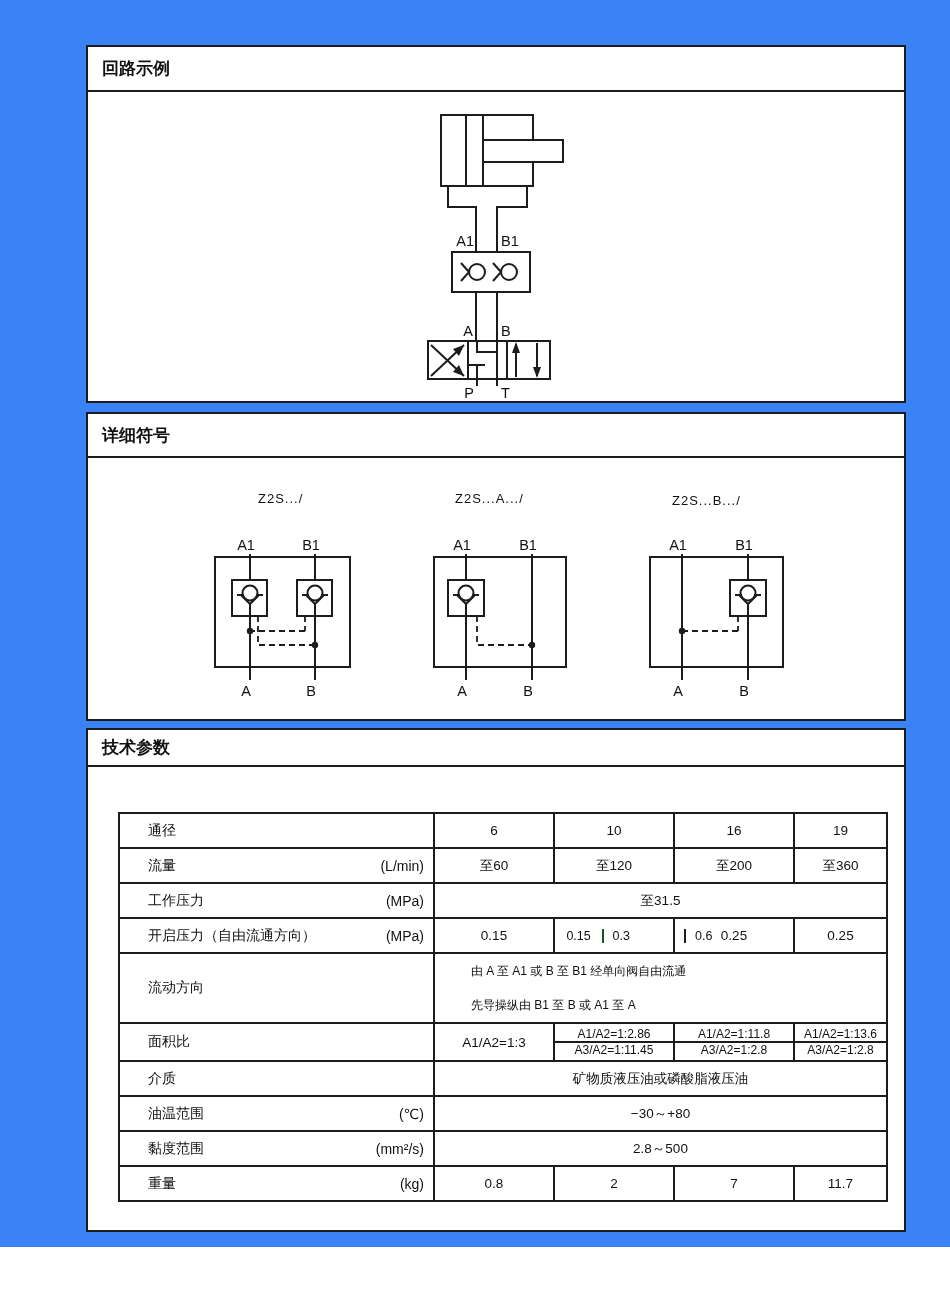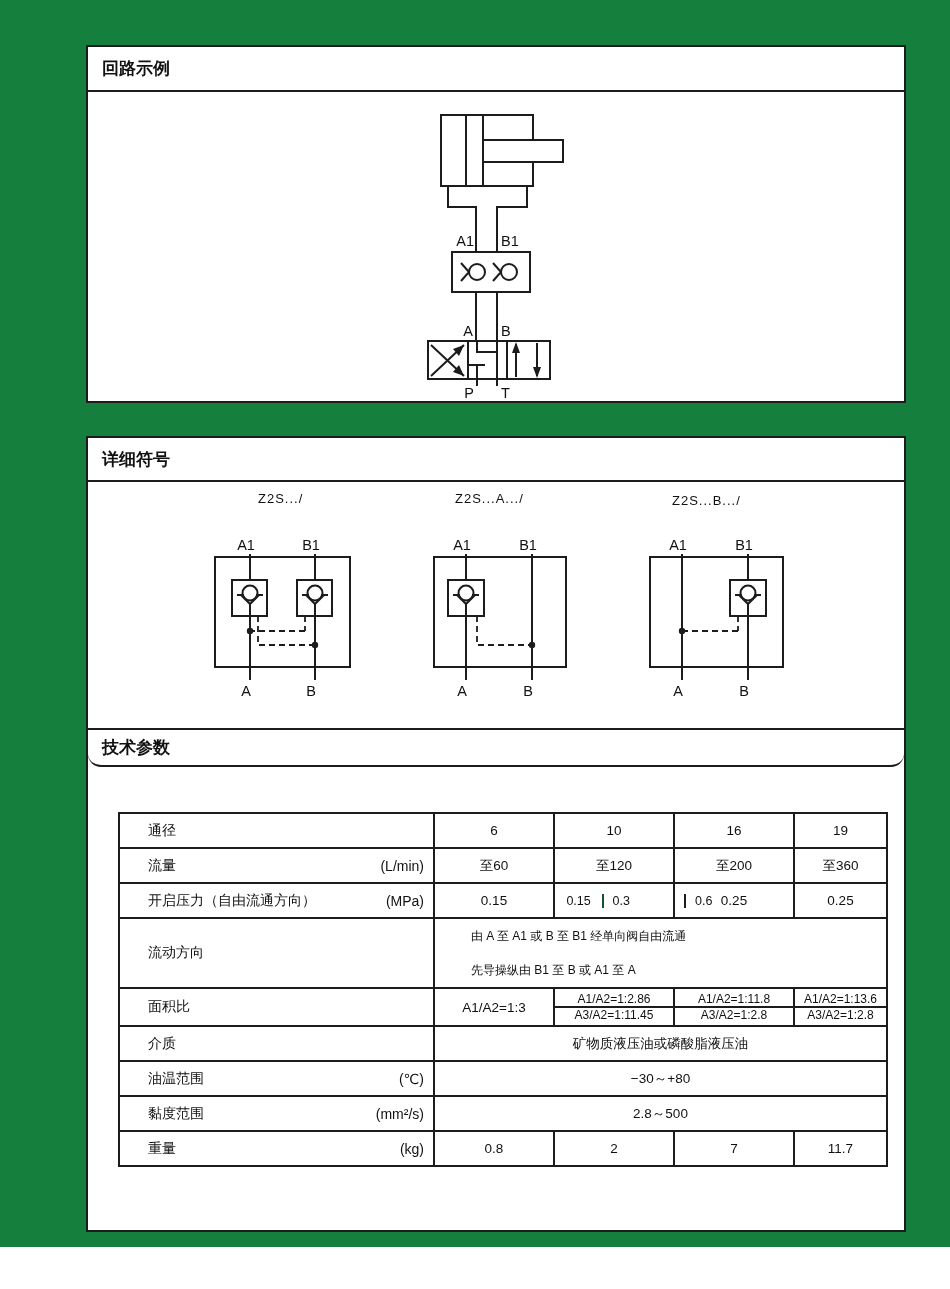--- a/index.html
+++ b/index.html
@@ -1,29 +1,29 @@
 <!DOCTYPE html>
 <html><head>
 <meta charset="utf-8">
 <style>
   html,body{margin:0;padding:0;background:#fff;}
   .page{
-    position:relative;width:950px;height:1247px;background:#15803d;
+    position:relative;width:950px;height:1247px;background:#3b82f6;
     font-family:"Liberation Sans","DejaVu Sans",sans-serif;color:#111;
     overflow:hidden;
   }
   .section{position:absolute;left:86px;width:820px;border:2px solid #1c1c1c;box-sizing:border-box;background:#fff;}
   .section-header{border-bottom:2px solid #1c1c1c;font-weight:bold;font-size:17px;
     padding-left:14px;display:flex;align-items:center;box-sizing:border-box;}
   #sec-circuit{top:45px;height:358px;}
   #sec-circuit .section-header{height:45px;}
-  #sec-symbols{top:412px;height:309px;margin-top:24px;}
+  #sec-symbols{top:412px;height:309px;}
   #sec-symbols .section-header{height:44px;}
   #sec-specs{top:728px;height:504px;}
-  #sec-specs .section-header{height:37px;border-radius:13px;}
+  #sec-specs .section-header{height:37px;}
   svg{position:absolute;}
   svg text{font-family:"Liberation Sans","DejaVu Sans",sans-serif;fill:#111;}
   .diag-stroke{stroke:#1c1c1c;stroke-width:2;fill:none;}
   .diag-dash{stroke:#1c1c1c;stroke-width:1.8;fill:none;stroke-dasharray:6 4;}
   .diag-fillwhite{fill:#fff;stroke:#1c1c1c;stroke-width:2;}
   .diag-filled{fill:#1c1c1c;stroke:none;}
   
   table.specs{position:absolute;left:118px;top:812px;width:768px;border-collapse:collapse;table-layout:fixed;}
   table.specs td{border:2px solid #1c1c1c;font-size:13.5px;text-align:center;vertical-align:middle;padding:0;}
   td.lab{text-align:left;}
@@ -192,20 +192,29 @@
             </div>
           </td>
         <td>至60</td>
         <td>至120</td>
         <td>至200</td>
         <td>至360</td>
       </tr>
       <tr class="r35">
         <td class="lab">
             <div class="lab-inner">
+          <span class="lab-name">工作压力</span>
+          <span class="lab-unit">(MPa)</span>
+            </div>
+          </td>
+        <td colspan="4">至31.5</td>
+      </tr>
+      <tr class="r35">
+        <td class="lab">
+            <div class="lab-inner">
           <span class="lab-name">开启压力（自由流通方向）</span>
           <span class="lab-unit">(MPa)</span>
             </div>
           </td>
         <td>0.15</td>
         <td>
           <div class="subsplit">
             <div>0.15</div>
             <div>0.3</div>
             <div>0.6</div>

